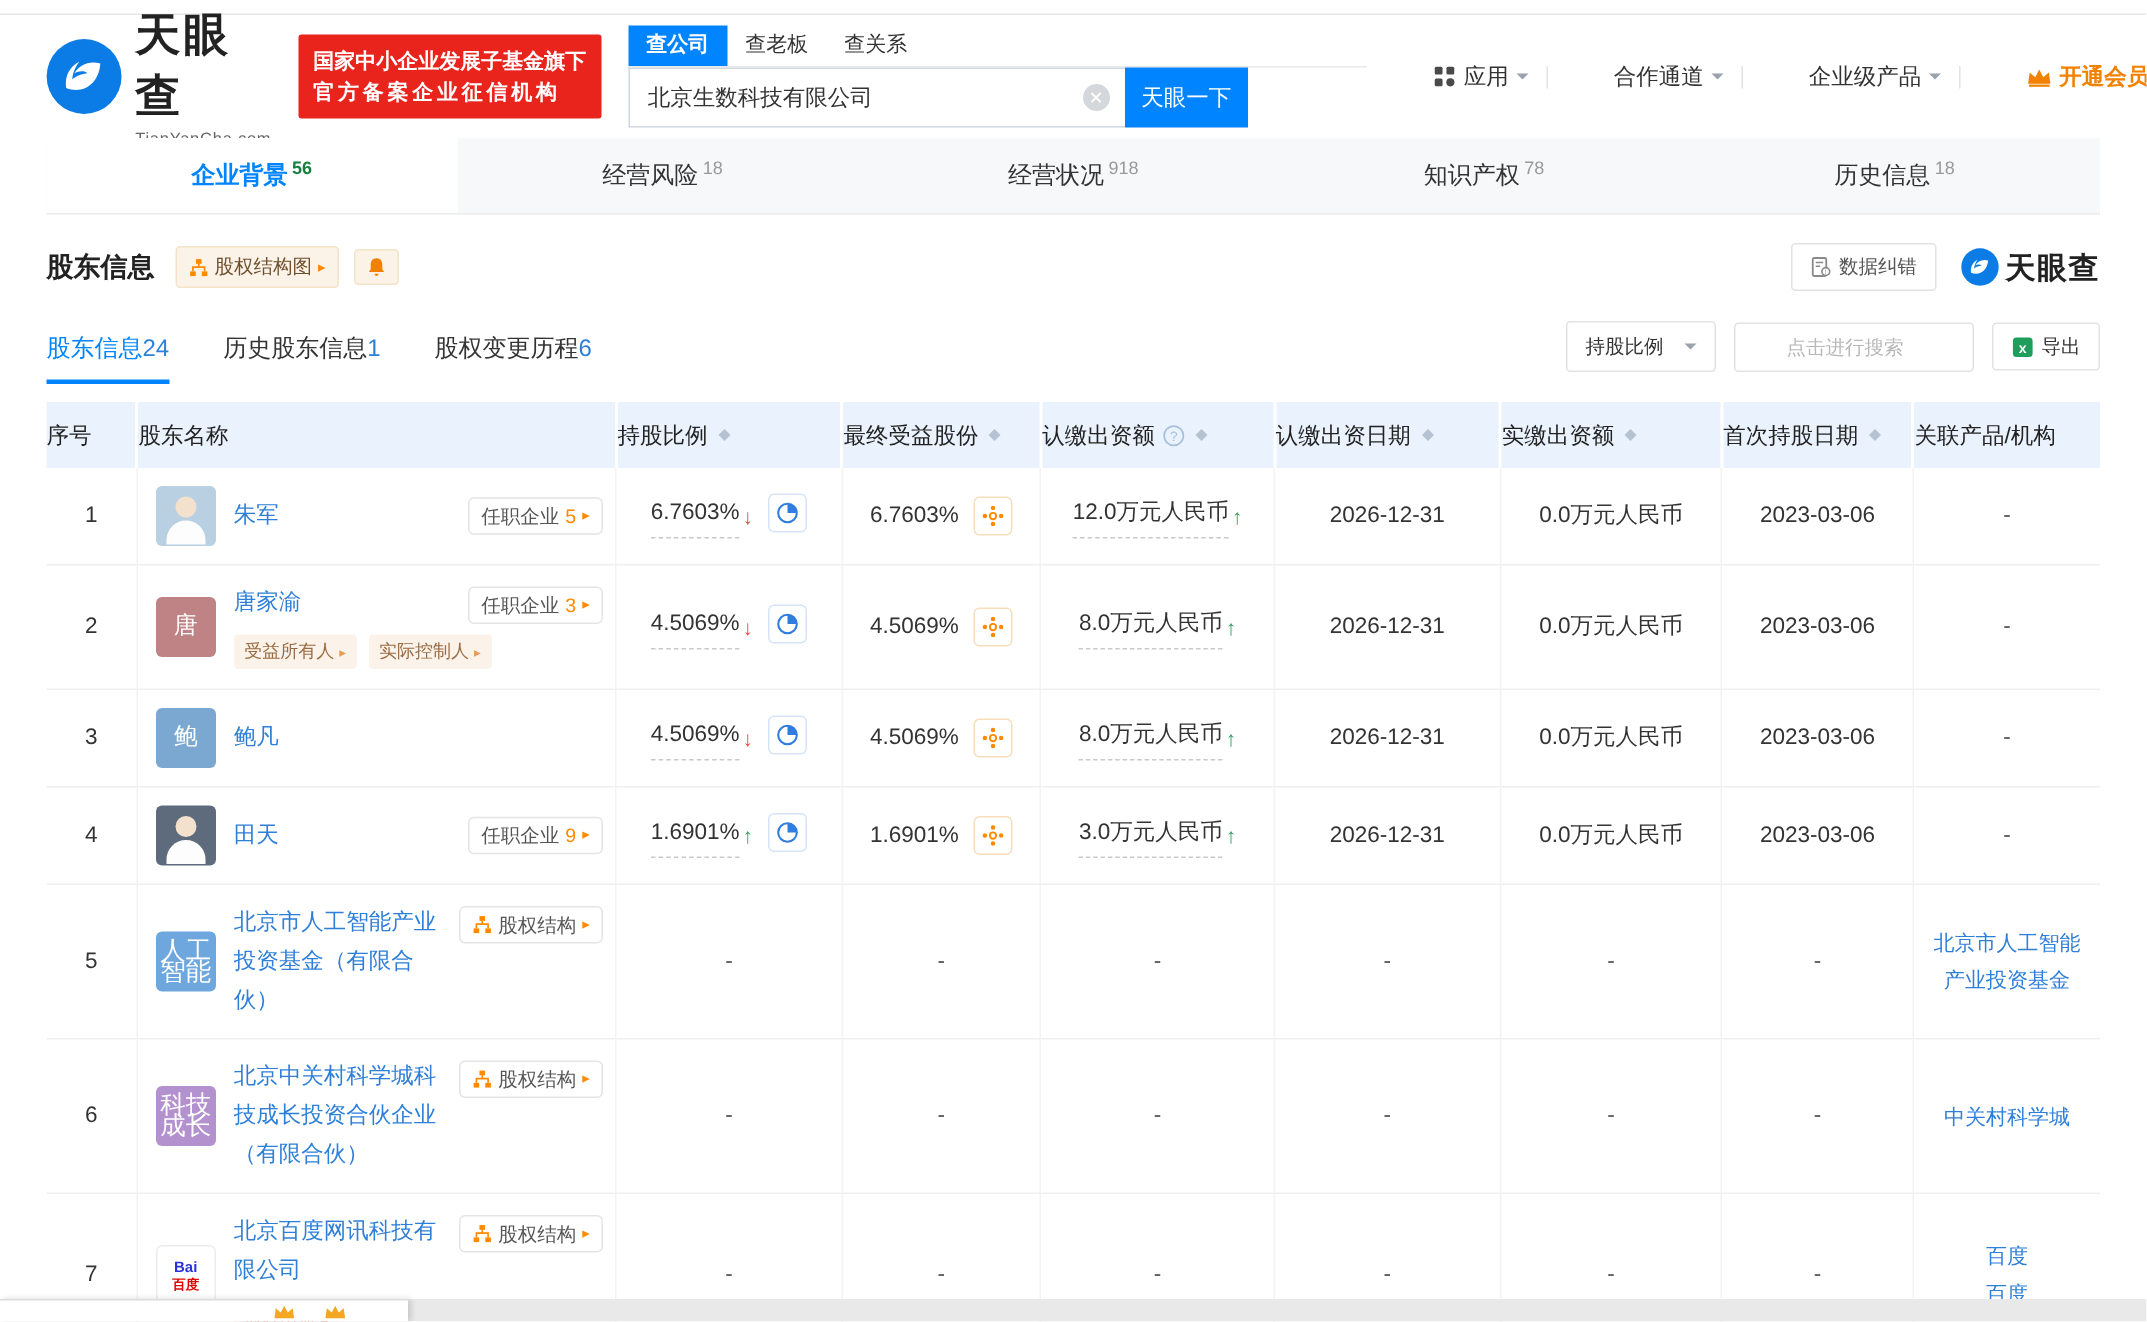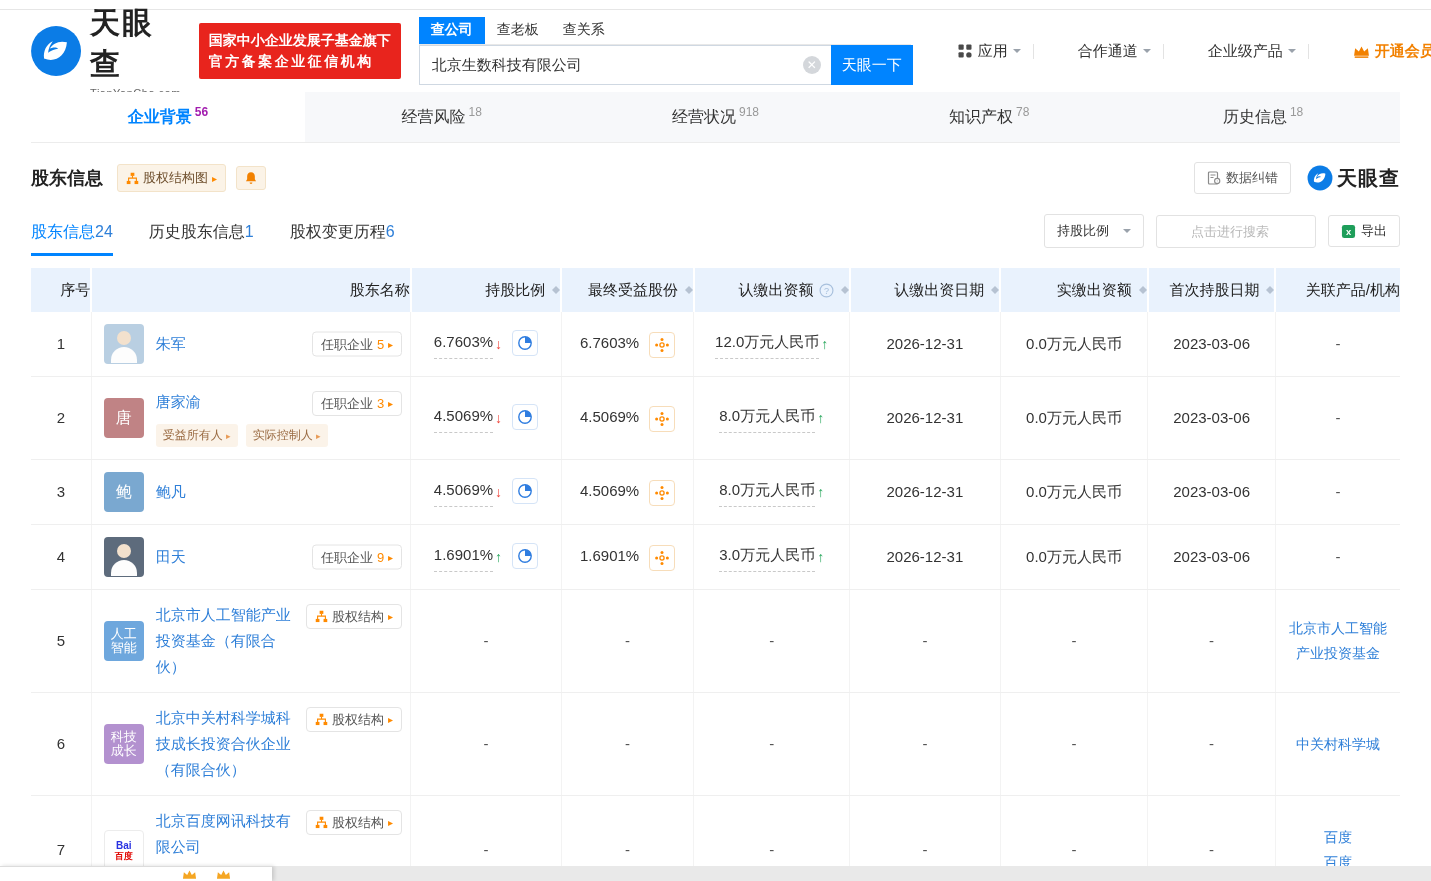--- a/index.html
+++ b/index.html
@@ -18,42 +18,42 @@
   .gov-badge { margin-left:16px; background:#e8241d; color:#fff; padding:7px 10px; border-radius:2px;
     font-size:14px; font-weight:bold; line-height:21px; white-space:nowrap; }
   .gov-badge .l2 { letter-spacing:2.5px; }
 
   .search-blk { margin-left:18px; }
   .search-tabs { display:flex; border-bottom:1px solid #e8e8e8; width:492px; }
   .stab { font-size:14px; padding:4px 12px 5px; cursor:pointer; color:#333; }
   .stab.active { background:#0084ff; color:#fff; font-weight:bold; }
   .search-row { display:flex; margin-top:0; }
   .search-input-wrap { position:relative; }
-  .search-row input { width:412px; height:40px; border:1px solid #cfd8e2; border-right:none;
+  .search-row input { width:331px; height:40px; border:1px solid #cfd8e2; border-right:none;
     padding:0 36px 0 12px; font-size:15px; color:#333; outline:none;
     font-family:"Liberation Sans","DejaVu Sans",sans-serif; }
   .clear-ic { position:absolute; right:10px; top:11px; width:18px; height:18px; border-radius:50%;
     background:#d4d7db; color:#fff; font-size:12px; line-height:18px; text-align:center; cursor:pointer; }
   .search-btn { width:82px; height:40px; background:#0084ff; color:#fff; border:none; font-size:15px;
     cursor:pointer; font-family:inherit; }
 
   .hdr-nav { margin-left:auto; display:flex; align-items:center; font-size:15px; color:#333; }
   .hn-item { display:flex; align-items:center; gap:5px; cursor:pointer; padding:0 12px; white-space:nowrap;margin-left:32px; }
   .hn-sep { width:1px; height:15px; background:#e3e3e3; }
   .caret { width:0; height:0; border:4px solid transparent; border-top-color:#9aa2ab; margin-top:4px; }
   .caret.orange { border-top-color:#ff8a00; }
   .vip { color:#f28100; font-weight:bold; }
 
   
   .main-tabs { margin:0 31px; display:flex; background:#f7f8fa; border-bottom:1px solid #ececec; height:51px; }
   .mtab { flex:1; display:flex; align-items:flex-start; justify-content:center; padding-top:15px; gap:3px;
     font-size:16px; color:#333; cursor:pointer; }
   .mtab .cnt { font-size:12px; color:#999; margin-top:-2px; }
   .mtab.active { background:#fff; color:#0084ff; font-weight:bold; }
-  .mtab.active .cnt { color:#a21caf; }
+  .mtab.active .cnt { color:#15803d; }
 
   
   .content { padding:0 31px; }
   .sec-head { display:flex; align-items:center; margin-top:19px; gap:10px; }
   .sec-title { font-size:18px; font-weight:bold; color:#222; margin-right:4px; }
   .cream-btn { display:flex; align-items:center; gap:4px; background:#fbf3e7; border:1px solid #f3e3c9;
     border-radius:3px; padding:4px 8px; font-size:13px; color:#6e4f2d; cursor:pointer; }
   .cream-btn .arr { color:#ff8a00; font-size:10px; }
   .bell-btn { background:#fbf3e7; border:1px solid #f3e3c9; border-radius:3px; padding:4px 7px; cursor:pointer; }
   .sec-right { margin-left:auto; display:flex; align-items:center; gap:16px; }
@@ -75,34 +75,34 @@
     padding:0 12px; height:33px; width:160px; }
   .tb-search input { border:none; outline:none; width:120px; font-size:13px; color:#333;
     font-family:"Liberation Sans","DejaVu Sans",sans-serif; }
   .tb-search input::placeholder { color:#b8b8b8; }
 
   
   table { width:100%; border-collapse:collapse; table-layout:fixed; margin-top:12px; }
   th { background:#e9f2fd; height:44px; font-weight:normal; font-size:15px; color:#222;
     border-right:2px solid #fff; }
   th:last-child { border-right:none; }
-  th .th-wrap { display:flex; align-items:center; justify-content:flex-end; gap:2px; }
+  th .th-wrap { display:flex; align-items:center; justify-content:flex-start; gap:2px; }
   .sort { display:inline-flex; flex-direction:column; gap:2px; margin-left:5px; cursor:pointer; }
   .sort i { width:0; height:0; border:4px solid transparent; display:block; }
   .sort i.u { border-bottom-color:#b6c2d2; margin-bottom:-2px; }
   .sort i.d { border-top-color:#b6c2d2; }
   td { border-bottom:1px solid #efefef; border-right:1px solid #f3f3f3; text-align:center;
     font-size:15px; color:#333; padding:12px 8px; vertical-align:middle; line-height:26px; }
   td:last-child { border-right:none; }
   td.dash { color:#555; }
   .name-cell { text-align:left; position:relative; padding:12px 10px 12px 12px; }
   .name-wrap { display:flex; align-items:center; gap:12px; }
   .avatar { width:40px; height:40px; border-radius:4px; flex:none; display:flex; align-items:center;
     justify-content:center; color:#fff; font-size:16px; overflow:hidden; }
-  .avatar.two { font-size:13px; line-height:14px; white-space:pre-line; text-align:center; }
+  .avatar.two { font-size:17px; line-height:14px; white-space:pre-line; text-align:center; }
   .avatar.photo { position:relative; }
   .avatar.photo::before { content:""; position:absolute; left:13px; top:7px; width:14px; height:14px;
     border-radius:50%; background:#f3e1cd; }
   .avatar.photo::after { content:""; position:absolute; left:7px; top:23px; width:26px; height:16px;
     border-radius:13px 13px 0 0; background:#fdfdfd; }
   .avatar.logo { background:#fff; border:1px solid #ececec; flex-direction:column; gap:0; }
   .baidu-t1 { color:#2932e1; font-weight:bold; font-size:10px; line-height:11px; }
   .baidu-t2 { color:#e10601; font-weight:bold; font-size:9px; line-height:10px; }
   .name-mid { min-width:0; flex:1; }
   .name-link { display:block; color:#2e7fd8; font-size:15px; line-height:26px; }

